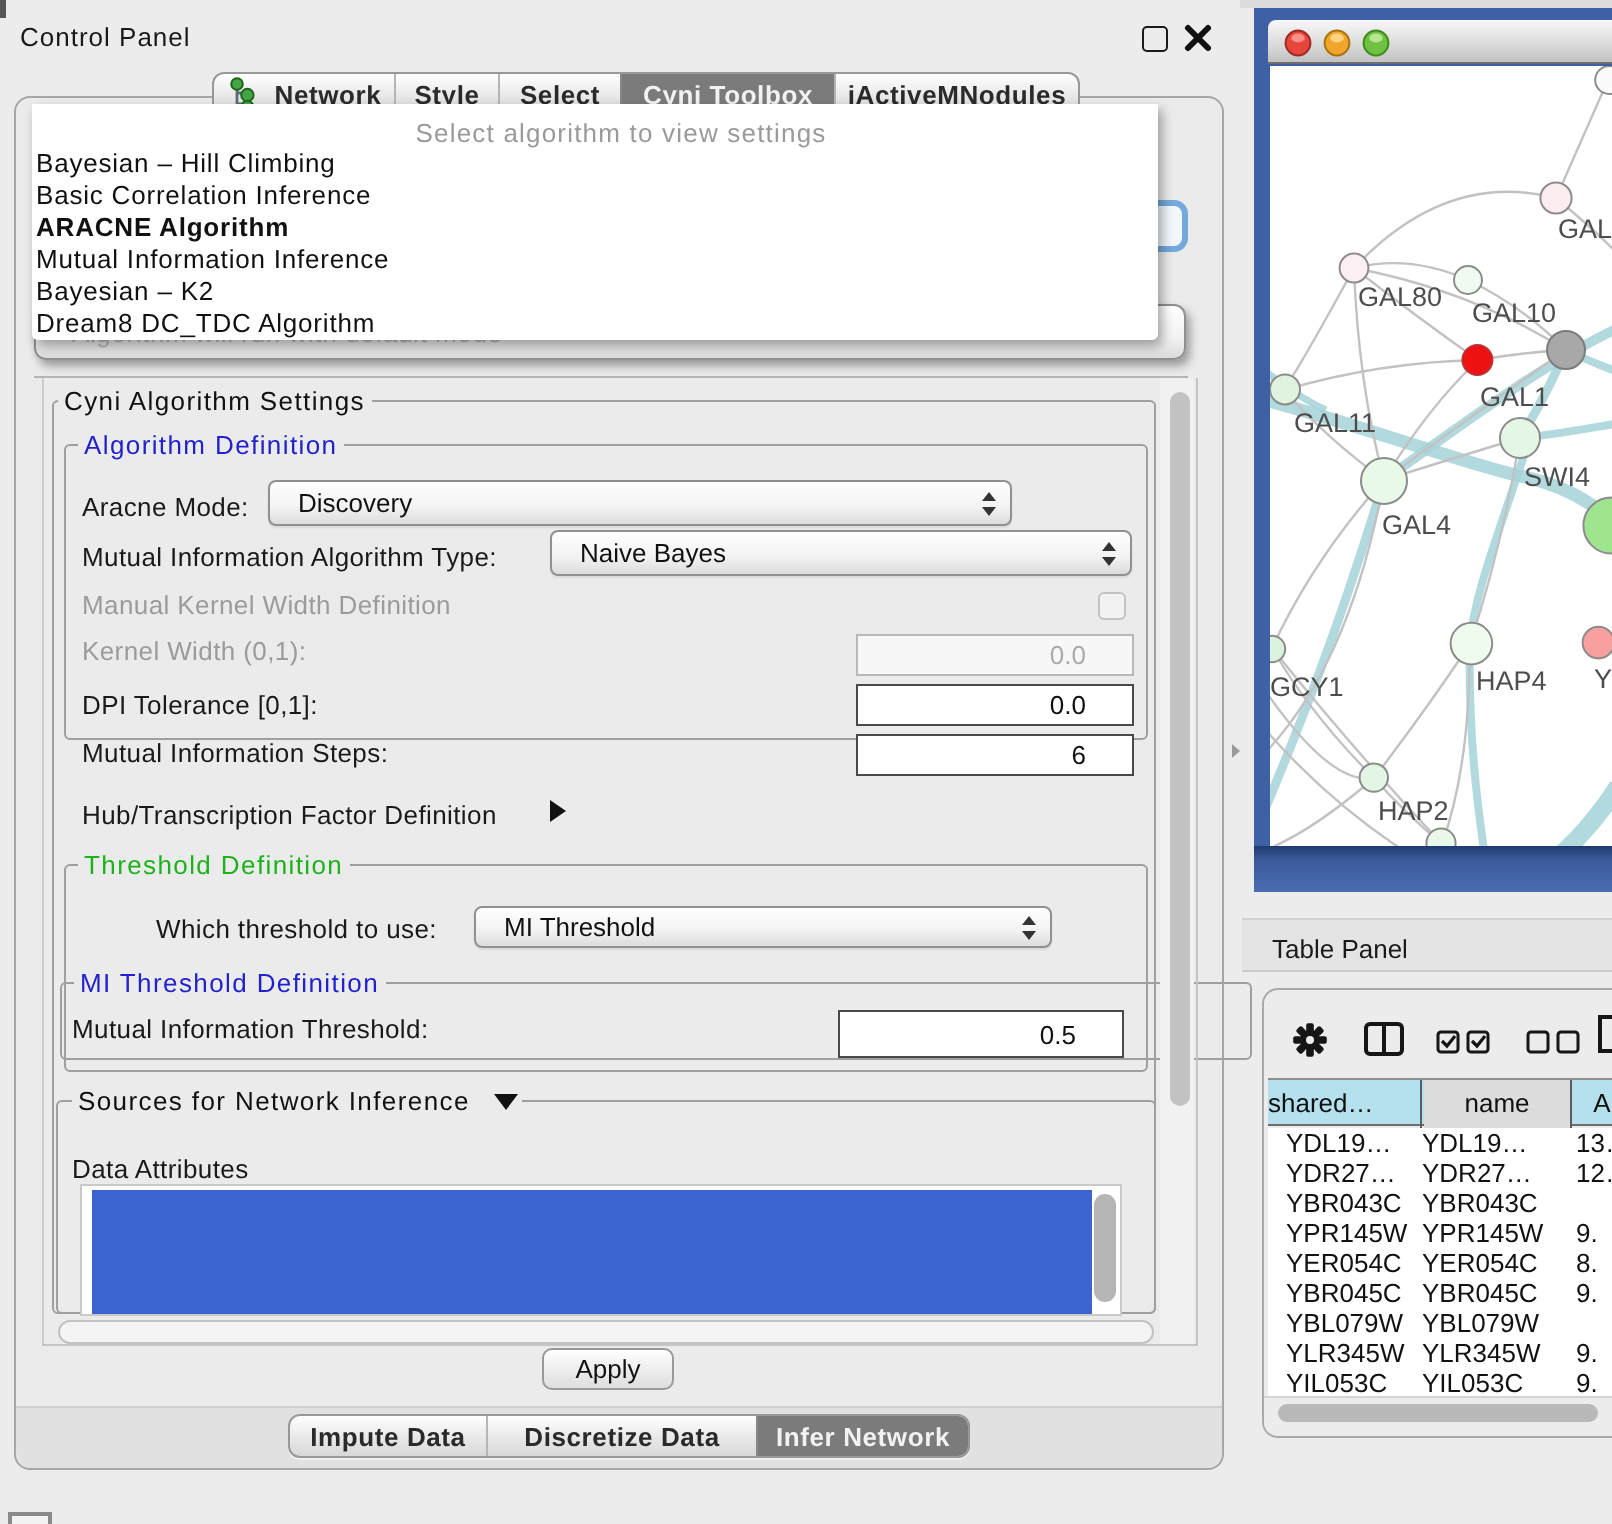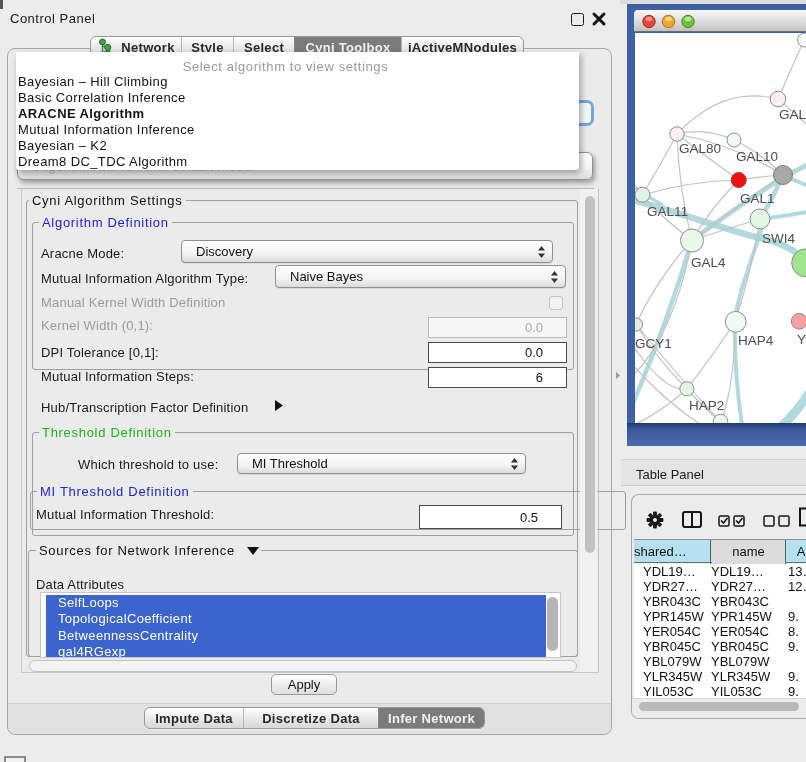--- a/index.html
+++ b/index.html
@@ -30,21 +30,21 @@
 
 <div class="abs" style="left:10px;top:11px;font-size:13px;letter-spacing:.5px;color:#1a1a1a;">Control Panel</div>
 
 <div class="abs" style="left:571px;top:13px;width:13px;height:13px;border:1.6px solid #1a1a1a;border-radius:2.5px;"></div>
 <svg class="abs" style="left:591px;top:11px;" width="16" height="16" viewBox="0 0 16 16">
     <path d="M3 3 L13 13 M13 3 L3 13" stroke="#111" stroke-width="3" stroke-linecap="round"></path>
   </svg>
 
 <div class="abs" style="left:7px;top:48px;width:605px;height:687px;border:1px solid #a6a6a6;border-radius:8px;background:#ebebeb;"></div>
 
-<div class="seg" style="left:90px;top:36px;text-align:center;">
+<div class="seg" style="left:106px;top:36px;text-align:center;">
   <div class="s" style="width:90px;padding-left:24px;position:relative;"><svg width="13" height="20" viewBox="0 0 13 20" style="position:absolute;left:8px;top:0px;">
         <path d="M3.5 5 V15 M3.5 9.5 H8 M3.5 15 H8" stroke="#5a6a7a" stroke-width="1.4" fill="none"></path>
         <circle cx="3.5" cy="5" r="2.9" fill="#44a544" stroke="#1d661d" stroke-width="1"></circle>
         <circle cx="8.7" cy="10.5" r="3.1" fill="#44a544" stroke="#1d661d" stroke-width="1"></circle>
         <circle cx="8.7" cy="16.5" r="3.1" fill="#44a544" stroke="#1d661d" stroke-width="1"></circle>
       </svg>Network</div>
   <div class="s" style="width:52px;">Style</div>
   <div class="s" style="width:61px;">Select</div>
   <div class="s sel" style="width:107px;">Cyni Toolbox</div>
   <div class="s" style="width:122px;">jActiveMNodules</div>
@@ -61,21 +61,21 @@
   <div class="abs" style="left:17px;top:188px;width:577px;height:1px;background:#b5b5b5;"></div>
 
   <div class="grp" style="left:26px;top:200px;width:552px;height:457px;">
     <div class="gt" style="left:2px;">Cyni Algorithm Settings</div>
   </div>
 
   <div class="grp" style="left:32px;top:222px;width:542px;height:148px;">
     <div class="gt" style="color:#2222cc;">Algorithm Definition</div>
   </div>
   <div class="lbl abs" style="left:41px;top:246px;">Aracne Mode:</div>
-  <div class="combo" style="left:134px;top:240px;width:372px;height:23px;padding-left:14px;margin-left:47px;">Discovery
+  <div class="combo" style="left:134px;top:240px;width:372px;height:23px;padding-left:14px;">Discovery
     <svg class="ar" viewBox="0 0 9 14">
         <path d="M4.5 1 L8 5.5 L1 5.5 Z" fill="#333"></path>
         <path d="M4.5 13 L8 8.5 L1 8.5 Z" fill="#333"></path>
       </svg>
   </div>
   <div class="lbl abs" style="left:41px;top:271px;">Mutual Information Algorithm Type:</div>
   <div class="combo" style="left:275px;top:265px;width:291px;height:23px;padding-left:14px;">Naive Bayes
     <svg class="ar" viewBox="0 0 9 14">
         <path d="M4.5 1 L8 5.5 L1 5.5 Z" fill="#333"></path>
         <path d="M4.5 13 L8 8.5 L1 8.5 Z" fill="#333"></path>
@@ -114,37 +114,36 @@
   <div class="grp" style="left:28px;top:550px;width:550px;height:107px;">
     <div class="gt" style="left:7px;padding-right:26px;">Sources for Network Inference</div>
   </div>
   <svg class="abs" style="left:246px;top:546px;" width="14" height="10" viewBox="0 0 14 10">
       <path d="M1 1 L13 1 L7 9 Z" fill="#111"></path>
     </svg>
   <div class="lbl abs" style="left:36px;top:577px;">Data Attributes</div>
 
   <div class="abs" style="left:40px;top:592px;width:521px;height:66px;background:#ffffff;border:1px solid #c9c9c9;overflow:hidden;">
     <div style="position:absolute;left:5px;top:2px;width:500px;height:66px;background:#3b64cf;"></div>
-    <div style="position:absolute;left:17px;top:2px;font-size:13px;letter-spacing:.35px;line-height:16.3px;color:#fff;">SelfLoops<br>TopologicalCoefficient<br>BetweennessCentrality<br>gal4RGexp</div>
     <div style="position:absolute;right:2px;top:4px;width:11px;height:54px;background:#b5b5b5;border-radius:6px;"></div>
   </div>
 
   <div class="abs" style="left:21px;top:189px;width:1px;height:484px;background:#cccccc;"></div>
   <div class="abs" style="left:598px;top:189px;width:1px;height:484px;background:#c4c4c4;"></div>
   <div class="abs" style="left:21px;top:672px;width:577px;height:1px;background:#c4c4c4;"></div>
 
   <div class="abs" style="left:29px;top:660px;width:548px;height:12px;border:1px solid #c2c2c2;border-radius:6px;background:#f4f4f4;"></div>
 
   <div class="abs" style="left:580px;top:189px;width:17px;height:483px;background:#f1f1f1;"></div>
   <div class="abs" style="left:585px;top:196px;width:10px;height:357px;background:#c2c2c2;border-radius:5px;"></div>
 </div>
 
 <div id="popup">
   <div class="abs" style="left:16px;top:52px;width:563px;height:118px;background:#ffffff;border-radius:0 0 3px 3px;box-shadow:2px 3px 6px rgba(0,0,0,.35);"></div>
-  <div class="abs" style="left:4px;top:59px;width:563px;text-align:center;font-size:13px;letter-spacing:.6px;color:#9a9a9a;">Select algorithm to view settings</div>
+  <div class="abs" style="left:29px;top:59px;width:563px;text-align:center;font-size:13px;letter-spacing:.6px;color:#9a9a9a;">Select algorithm to view settings</div>
   <div class="abs" style="left:18px;top:74px;font-size:13px;letter-spacing:.4px;line-height:16px;color:#111;white-space:nowrap;">Bayesian – Hill Climbing<br>Basic Correlation Inference<br><b>ARACNE Algorithm</b><br>Mutual Information Inference<br>Bayesian – K2<br>Dream8 DC_TDC Algorithm</div>
 </div>
 
 <div class="abs" style="left:271px;top:674px;width:66px;height:21px;border:1px solid #999;border-radius:5px;background:linear-gradient(#ffffff,#ececec 55%,#dedede);display:flex;align-items:center;justify-content:center;font-size:13px;color:#111;">Apply</div>
 
 <div class="abs" style="left:8px;top:703px;width:603px;height:31px;background:#e1e1e1;border-radius:0 0 8px 8px;border-top:1px solid #cfcfcf;"></div>
 <div class="seg" style="left:144px;top:707px;">
   <div class="s" style="width:98px;">Impute Data</div>
   <div class="s" style="width:135px;">Discretize Data</div>
   <div class="s sel" style="width:106px;">Infer Network</div>

